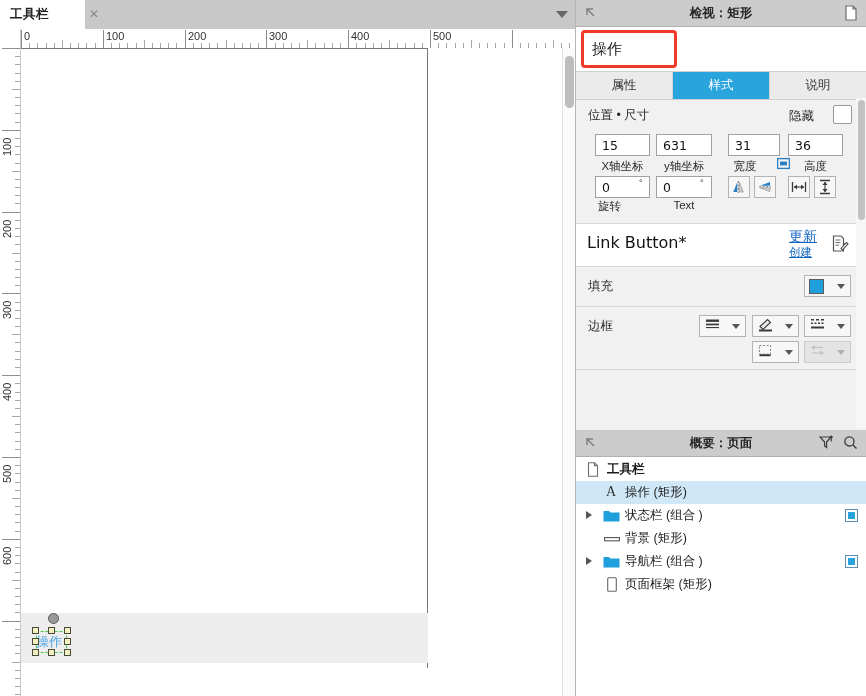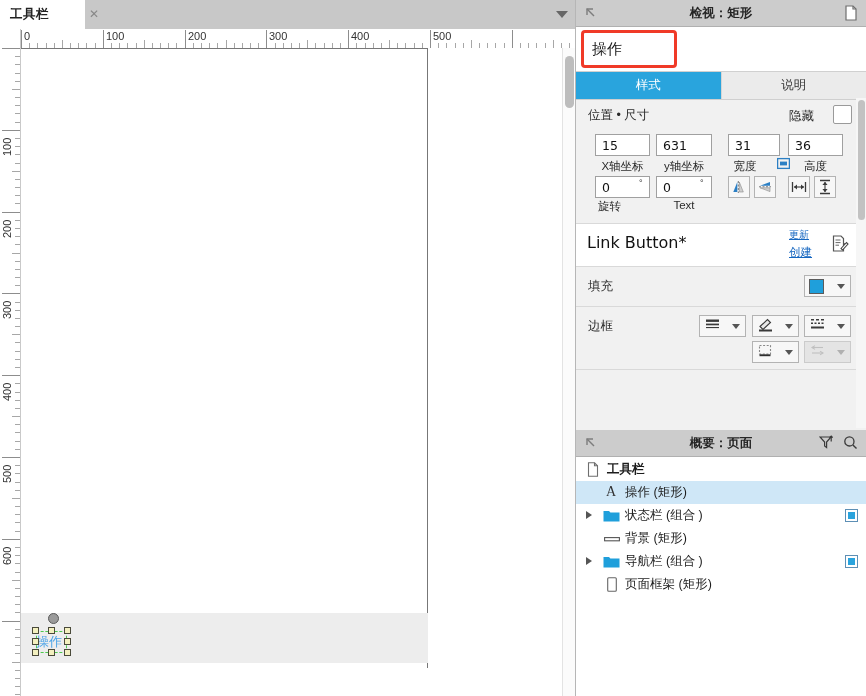--- a/index.html
+++ b/index.html
@@ -107,21 +107,21 @@
 
   .iconbtn{position:absolute;width:22px;height:22px;background:#f7f7f7;border:1px solid #b3b3b3;
      box-sizing:border-box;display:flex;align-items:center;justify-content:center;}
 
   
   #style-row{position:relative;height:42px;background:#fff;border-bottom:1px solid #d9d9d9;}
   #style-name{position:absolute;left:11px;top:9px;font-size:16px;color:#111;
      font-family:"DejaVu Sans",sans-serif;}
   #style-caret{position:absolute;left:262px;top:19px;width:0;height:0;
      border-left:5px solid transparent;border-right:5px solid transparent;border-top:5px solid #777;}
-  #link-update{position:absolute;left:213px;top:4px;font-size:10px;color:#1566c0;
+  #link-update{position:absolute;left:213px;top:4px;font-size:14px;color:#1566c0;
      text-decoration:underline;}
   #link-create{position:absolute;left:213px;top:21px;font-size:11.5px;color:#1566c0;
      text-decoration:underline;}
   #style-doc-icon{position:absolute;left:256px;top:11px;}
 
   .prop-row{position:relative;height:39px;background:#f1f1f1;border-bottom:1px solid #d9d9d9;}
   .prop-label{position:absolute;left:12px;top:11px;font-size:12.5px;color:#2b2b2b;}
   .combo{position:absolute;height:22px;background:#f7f7f7;border:1px solid #b3b3b3;
      box-sizing:border-box;display:flex;align-items:center;}
   .combo .sw{margin-left:4px;}
@@ -377,20 +377,21 @@
             </svg>
         </span>
       </span>
     </div>
 
     <div id="name-row">
       <div id="name-input">操作</div>
     </div>
 
     <div id="insp-tabs">
+      <div class="itab">属性</div>
       <div class="itab active">样式</div>
       <div class="itab">说明</div>
     </div>
 
     <div id="pos-section" style="height:106px">
       <div id="pos-title">位置 • 尺寸</div>
       <div id="hide-label">隐藏</div>
       <div id="hide-check"></div>
 
       <div class="field" style="left:19px;top:34px;width:55px">15</div>

